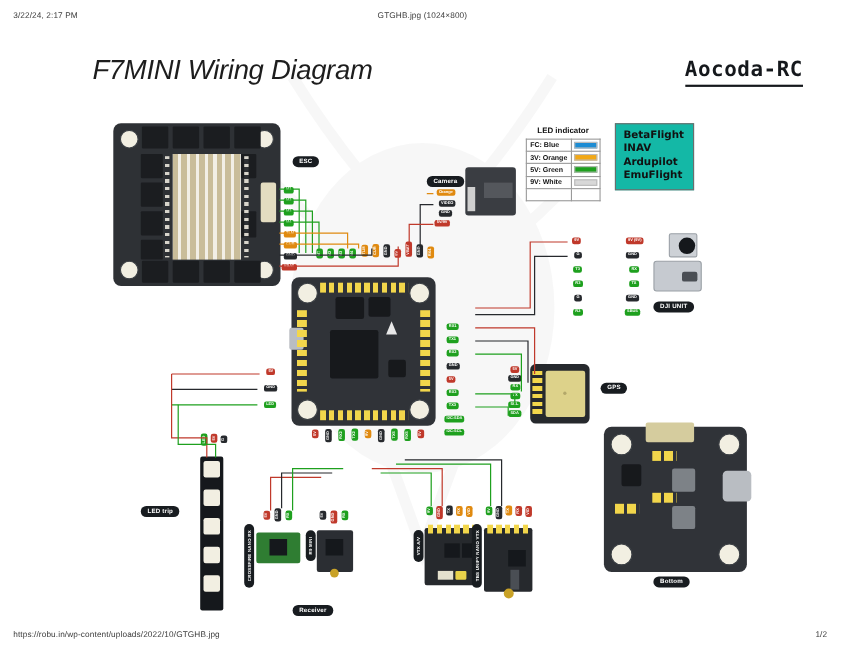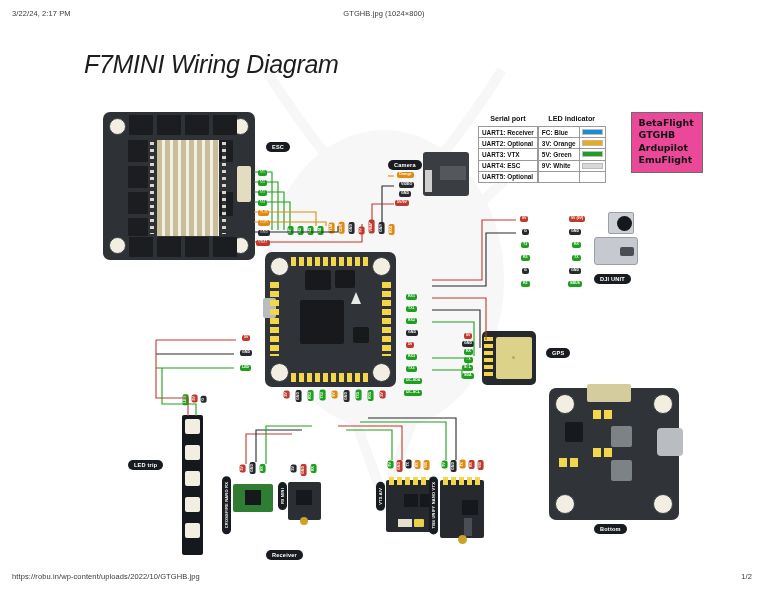--- a/index.html
+++ b/index.html
@@ -56,22 +56,22 @@
   }
   .lt td{
     font-size:6.4px; font-weight:700; color:#111;
     border:.6px solid #9a9a9a; padding:1.6px 3px; white-space:nowrap;
     background:#fff; height:9px;
   }
   .lt td.k{ text-align:left; }
   .lt td.sw{ padding:1.6px 2px; width:26px;}
   .swatch{ display:block; width:100%; height:6px; border:.4px solid #bbb;}
   .fw-box{
-    border:1.1px solid #6d6d6d; background:#ec4899;
-    padding:4px 8px 5px 7px; margin-left:15px;
+    border:1.1px solid #6d6d6d; background:#14b8a6;
+    padding:4px 8px 5px 7px; margin-left:3px;
   }
   .fw-item{
     font-family:"DejaVu Sans", sans-serif;
     font-size:9.4px; font-weight:700; color:#111;
     line-height:12.4px; white-space:nowrap;
   }
 
   
   .pill{
     position:absolute; background:#181c20; color:#fff;
@@ -111,47 +111,26 @@
       </g>
       <g fill="#555">
         <ellipse cx="368" cy="250" rx="120" ry="150"></ellipse>
       </g>
     </svg>
   </div>
 
   <div class="doc-title">F7MINI Wiring Diagram</div>
 
   <div class="brand">
+    <div class="brand-name">Aocoda-RC</div>
     <div class="brand-rule"></div>
   </div>
 
   <div class="legend">
     <div class="legend-tables">
-      <table class="lt">
-        <tbody>
-            <tr>
-              <th>Serial port</th>
-            </tr>
-        <tr>
-              <td class="k">UART1:  Receiver</td>
-            </tr>
-        <tr>
-              <td class="k">UART2:  Optional</td>
-            </tr>
-        <tr>
-              <td class="k">UART3:  VTX</td>
-            </tr>
-        <tr>
-              <td class="k">UART4:  ESC</td>
-            </tr>
-        <tr>
-              <td class="k">UART5:  Optional</td>
-            </tr>
-      </tbody>
-        </table>
       <table class="lt">
         <tbody>
             <tr>
               <th colspan="2">LED indicator</th>
             </tr>
         <tr>
           <td class="k">FC:  Blue</td>
           <td class="sw">
                 <i class="swatch" style="background: rgb(27, 140, 212);"></i>
               </td>
@@ -176,21 +155,21 @@
         </tr>
         <tr>
               <td class="k">&nbsp;</td>
               <td class="sw"></td>
             </tr>
       </tbody>
         </table>
     </div>
     <div class="fw-box">
       <div class="fw-item">BetaFlight</div>
-      <div class="fw-item">GTGHB</div>
+      <div class="fw-item">INAV</div>
       <div class="fw-item">Ardupilot</div>
       <div class="fw-item">EmuFlight</div>
     </div>
   </div>
 
   <div class="board" style="left:87px;top:82px;width:152px;height:148px;">
     <div class="hole" style="left:6px;top:6px;width:17px;height:17px;"></div>
     <div class="hole" style="right:6px;top:6px;width:17px;height:17px;"></div>
     <div class="hole" style="left:6px;bottom:6px;width:17px;height:17px;"></div>
     <div class="hole" style="right:6px;bottom:6px;width:17px;height:17px;"></div>

